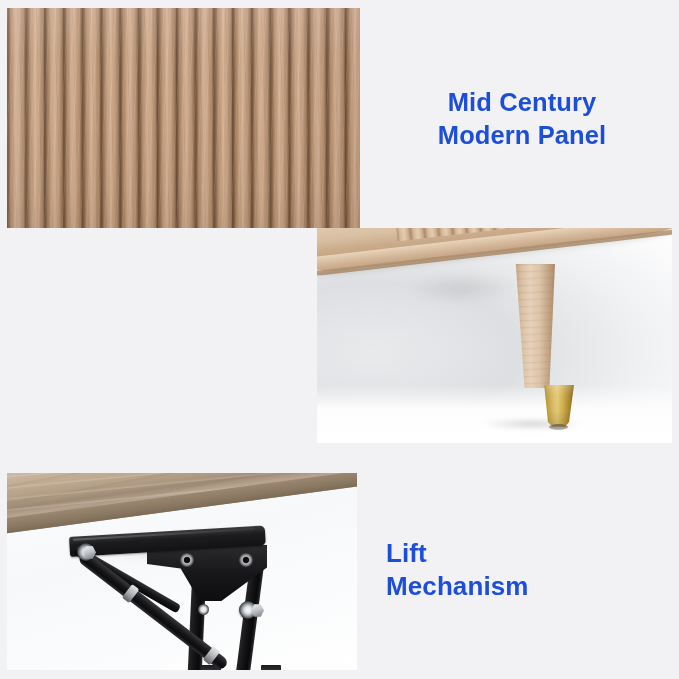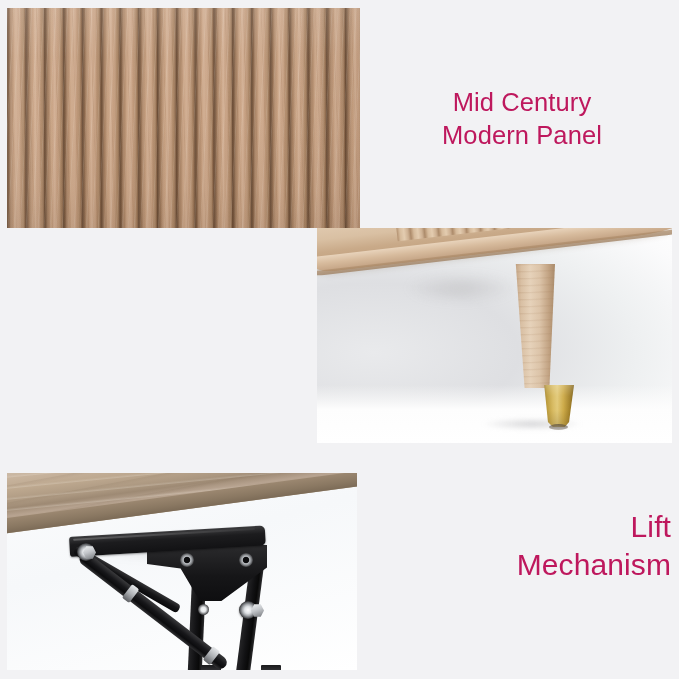--- a/index.html
+++ b/index.html
@@ -25,47 +25,47 @@
 
   
   .photo {
     position: absolute;
     overflow: hidden;
   }
 
   
   .caption {
     position: absolute;
-    color: #be185d;
+    color: #1d4ed8;
     font-family: "Liberation Sans", sans-serif;
-    font-weight: 400;
+    font-weight: 700;
     letter-spacing: 0.1px;
     line-height: 1.28;
     white-space: pre-line;
   }
   .caption-1 { 
     left: 372px;
     top: 86px;
     width: 300px;
     text-align: center;
     font-size: 25.5px;
   }
   .caption-2 { 
     left: 4px;
     top: 287px;
     width: 310px;
     text-align: center;
     font-size: 25.5px;
   }
   .caption-3 { 
     left: 386px;
-    top: 508px;
+    top: 537px;
     width: 285px;
-    text-align: right;
-    font-size: 30px;
+    text-align: left;
+    font-size: 26px;
   }
 
   
   #panel-fluted {
     left: 7px;
     top: 8px;
     width: 353px;
     height: 220px;
     background: #b89275;
   }

